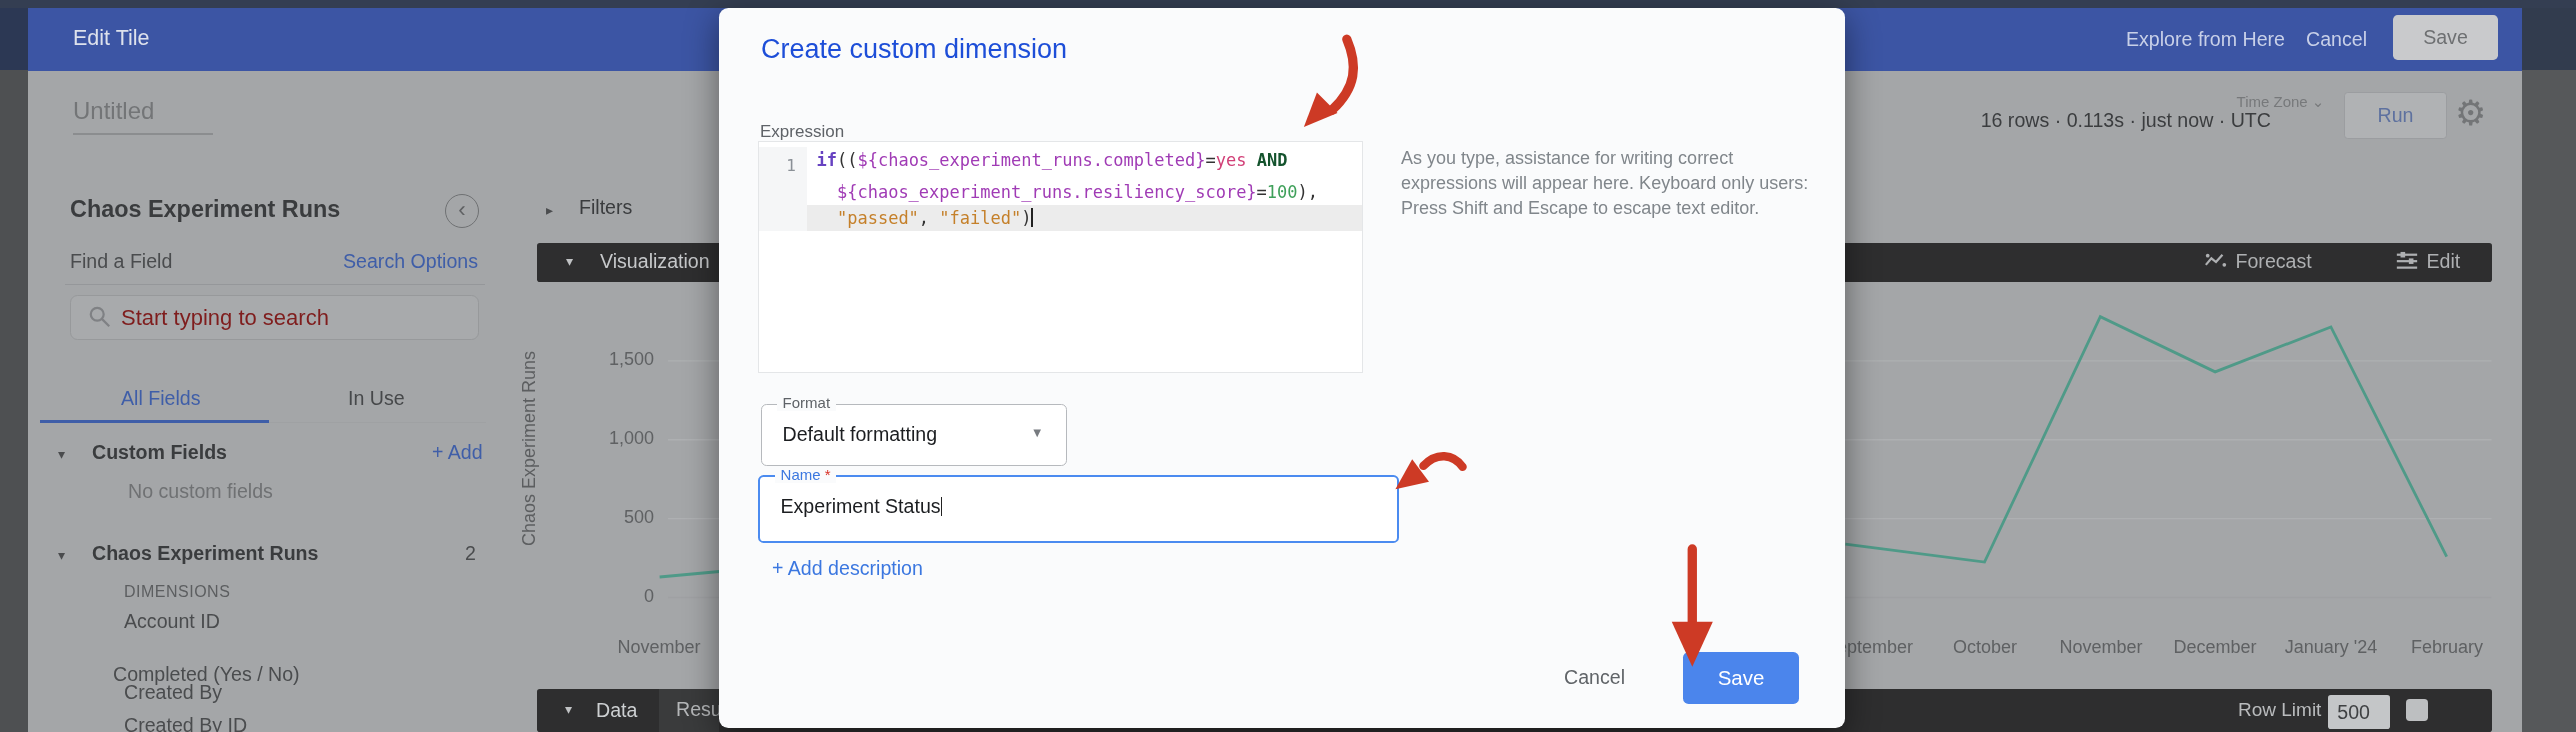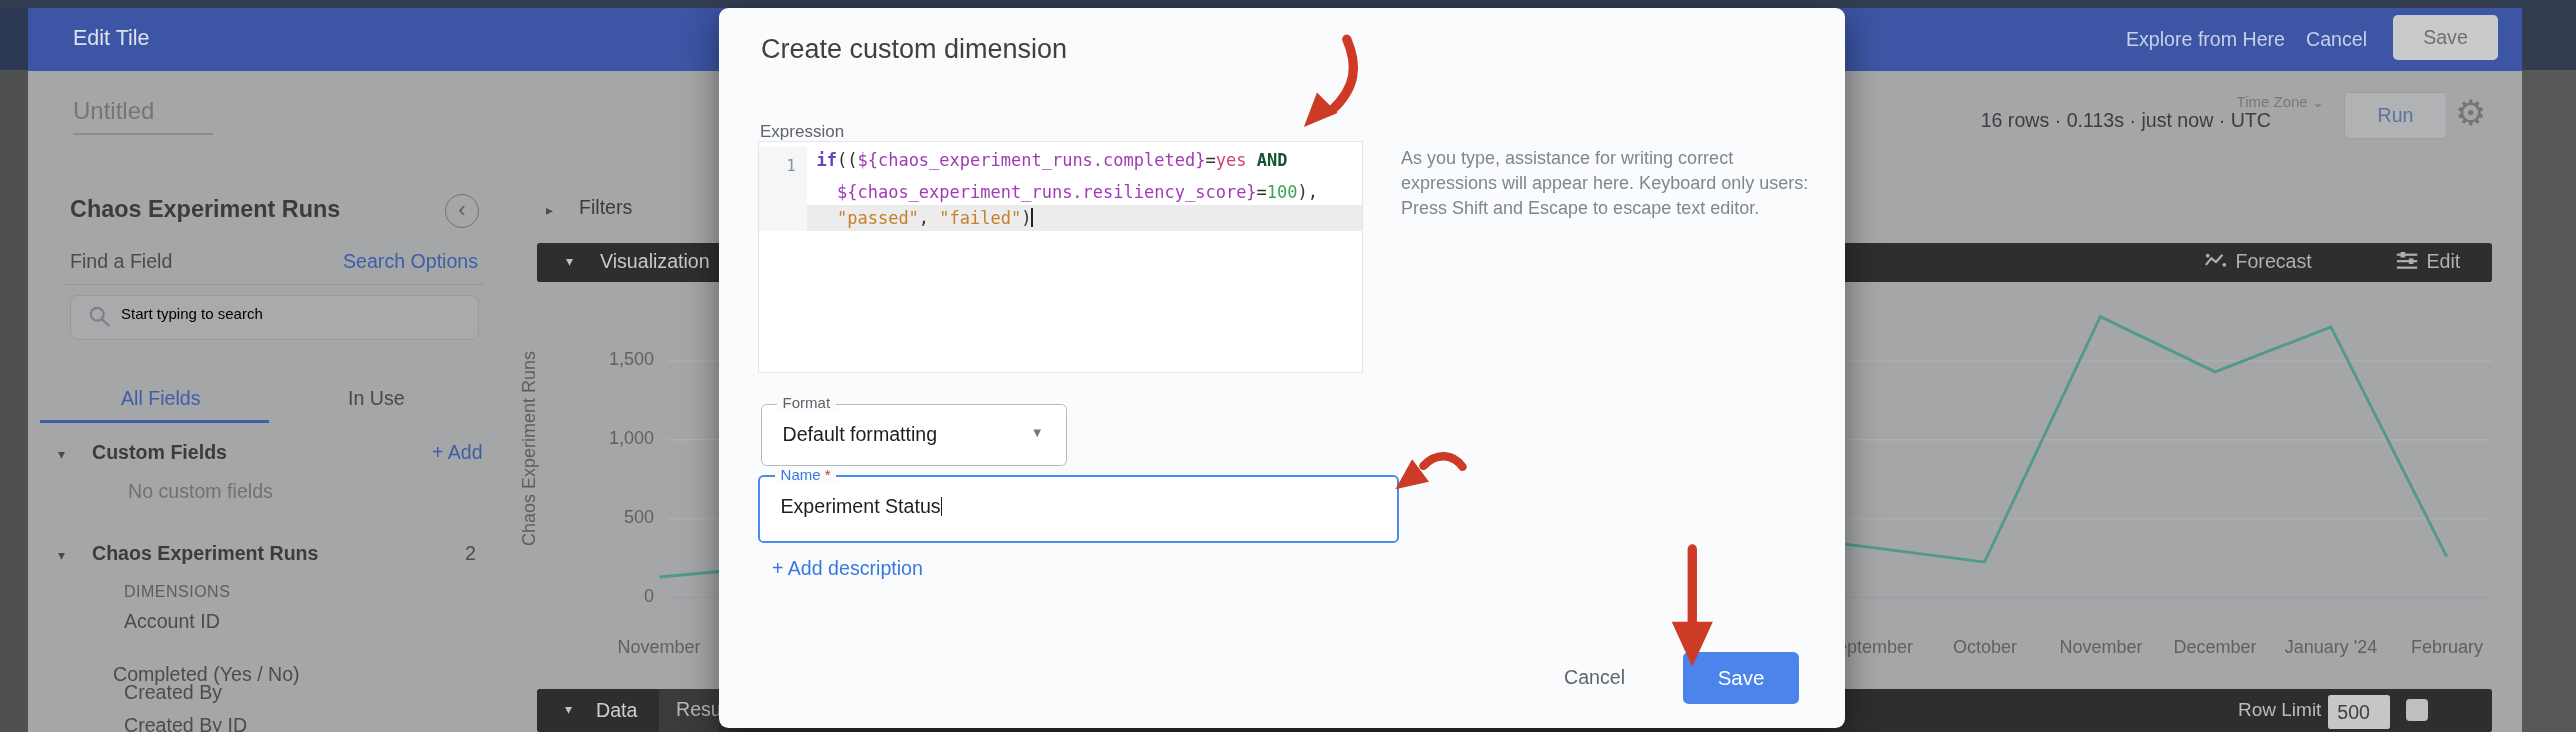--- a/index.html
+++ b/index.html
@@ -27,21 +27,21 @@
            background:#b0b2b4;text-align:center;line-height:45px;font-size:19.6px;color:#5e719f;}
   .gear{left:2455px;top:93px;font-size:35px;color:#737577;}
   
   .sb-title{left:70px;top:196px;font-size:23.4px;font-weight:700;color:#3a3c3e;}
   .sb-collapse{left:445px;top:194px;width:32px;height:32px;border:1.9px solid#6f7173;border-radius:50%;
                text-align:center;line-height:29px;font-size:22.4px;color:#5f6163;}
   .sb-find{left:70px;top:250px;font-size:19.6px;color:#4a4c4e;}
   .sb-searchopt{left:343px;top:250px;font-size:19.6px;color:#3f5ea8;}
   .sb-div1{left:65px;top:284px;width:420px;height:0.9px;background:#95979a;}
   .sb-search{left:70px;top:295px;width:407px;height:43px;border:1.9px solid #97999b;border-radius:7.5px;background:#a8aaac;}
-  .sb-search-ph{left:121px;top:305px;font-size:15px;color:#000000;}
+  .sb-search-ph{left:121px;top:305px;font-size:22px;color:#7f1d1d;}
   .sb-tab{top:387px;font-size:19.6px;}
   .sb-tab-underline{left:40px;top:420px;width:229px;height:2.8px;background:#3f5ea8;}
   .sb-tab-div{left:269px;top:422px;width:217px;height:0.9px;background:#9fa1a3;}
   .caret{font-size:14px;color:#4a4c4e;}
   .sb-sec-label{font-size:19.6px;font-weight:700;color:#3a3c3e;}
   .sb-item{font-size:19.6px;color:#4a4c4e;}
   .sb-group{font-size:16px;color:#5c5e60;letter-spacing:0.5px;}
   
   .filters-caret{left:546px;top:202px;font-size:14px;color:#4a4c4e;}
   .filters-label{left:579px;top:196px;font-size:19.6px;color:#3a3c3e;}
@@ -61,21 +61,21 @@
   .totals-box{left:2406px;top:699px;width:22.4px;height:22.4px;background:#bdbfc1;border-radius:3.7px;}
   .totals-label{left:2440px;top:739px;font-size:19.6px;color:#c9cbcd;}
   .ytick{width:84px;text-align:right;font-size:18px;color:#5f6163;}
   .xtick{width:140px;text-align:center;font-size:18px;color:#5f6163;}
   .ylabel{left:519px;top:294px;height:308px;font-size:18px;color:#5c5e60;
           writing-mode:vertical-rl;transform:rotate(180deg);text-align:center;}
   
   .modal{left:719px;top:7.5px;width:1126px;height:720px;background:#fafbfc;border-radius:9.3px;
          box-shadow:0 9.3px 34px rgba(0,0,0,.45);z-index:10;}
   .modal .abs{position:absolute;}
-  .m-title{left:42px;top:26px;font-size:27px;font-weight:500;color:#404040;}
+  .m-title{left:42px;top:26px;font-size:27px;font-weight:500;color:#1d4ed8;}
   .m-expr-label{left:41px;top:114px;font-size:17px;color:#5f6368;}
   .editor{left:39px;top:133px;width:603px;height:230px;background:#fff;border:0.9px solid #e4e6e8;}
   .code-row{display:flex;line-height:26px;font-family:"DejaVu Sans Mono",monospace;font-size:17px;white-space:pre;}
   .code-row .gut{width:37px;flex:0 0 37px;text-align:right;padding-right:11.2px;color:#8a9096;
                  background:#f5f6f7;font-size:16px;}
   .code-row .cd{padding-left:9.3px;flex:1;}
   .code-row.hl .cd{background:#ececec;}
   .tk-kw{color:#6742c1;font-weight:700;}
   .tk-vr{color:#a03bb5;}
   .tk-bv{color:#d23f77;}

